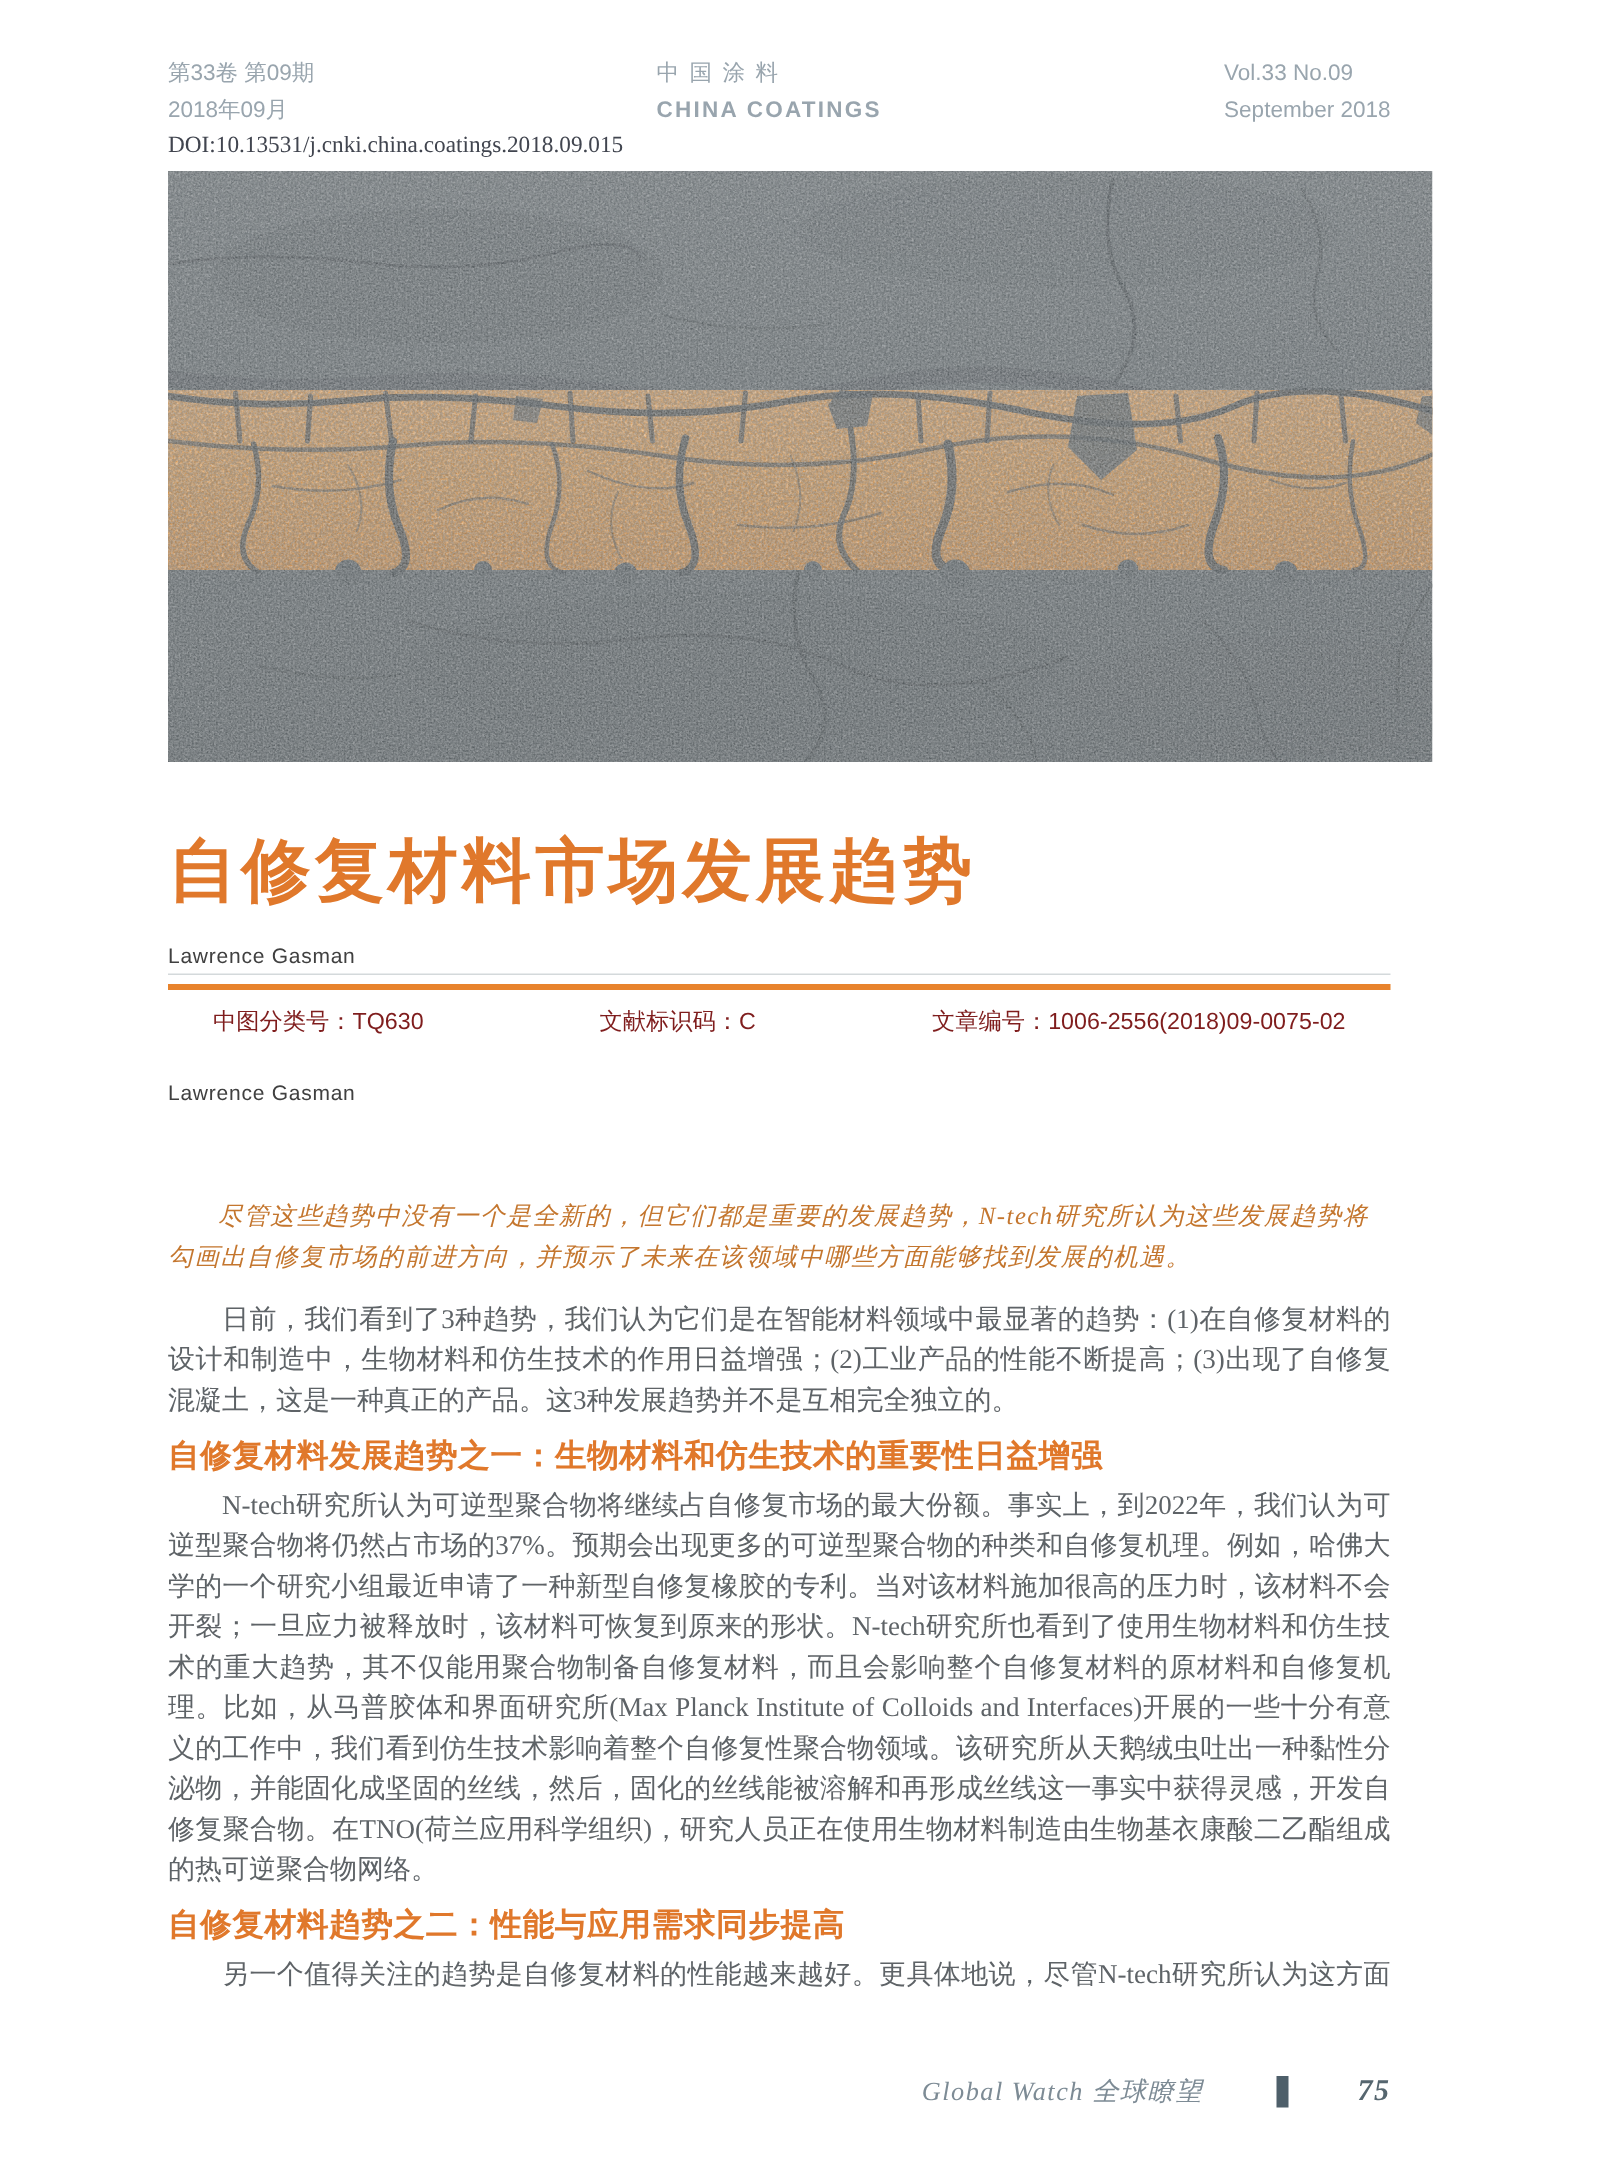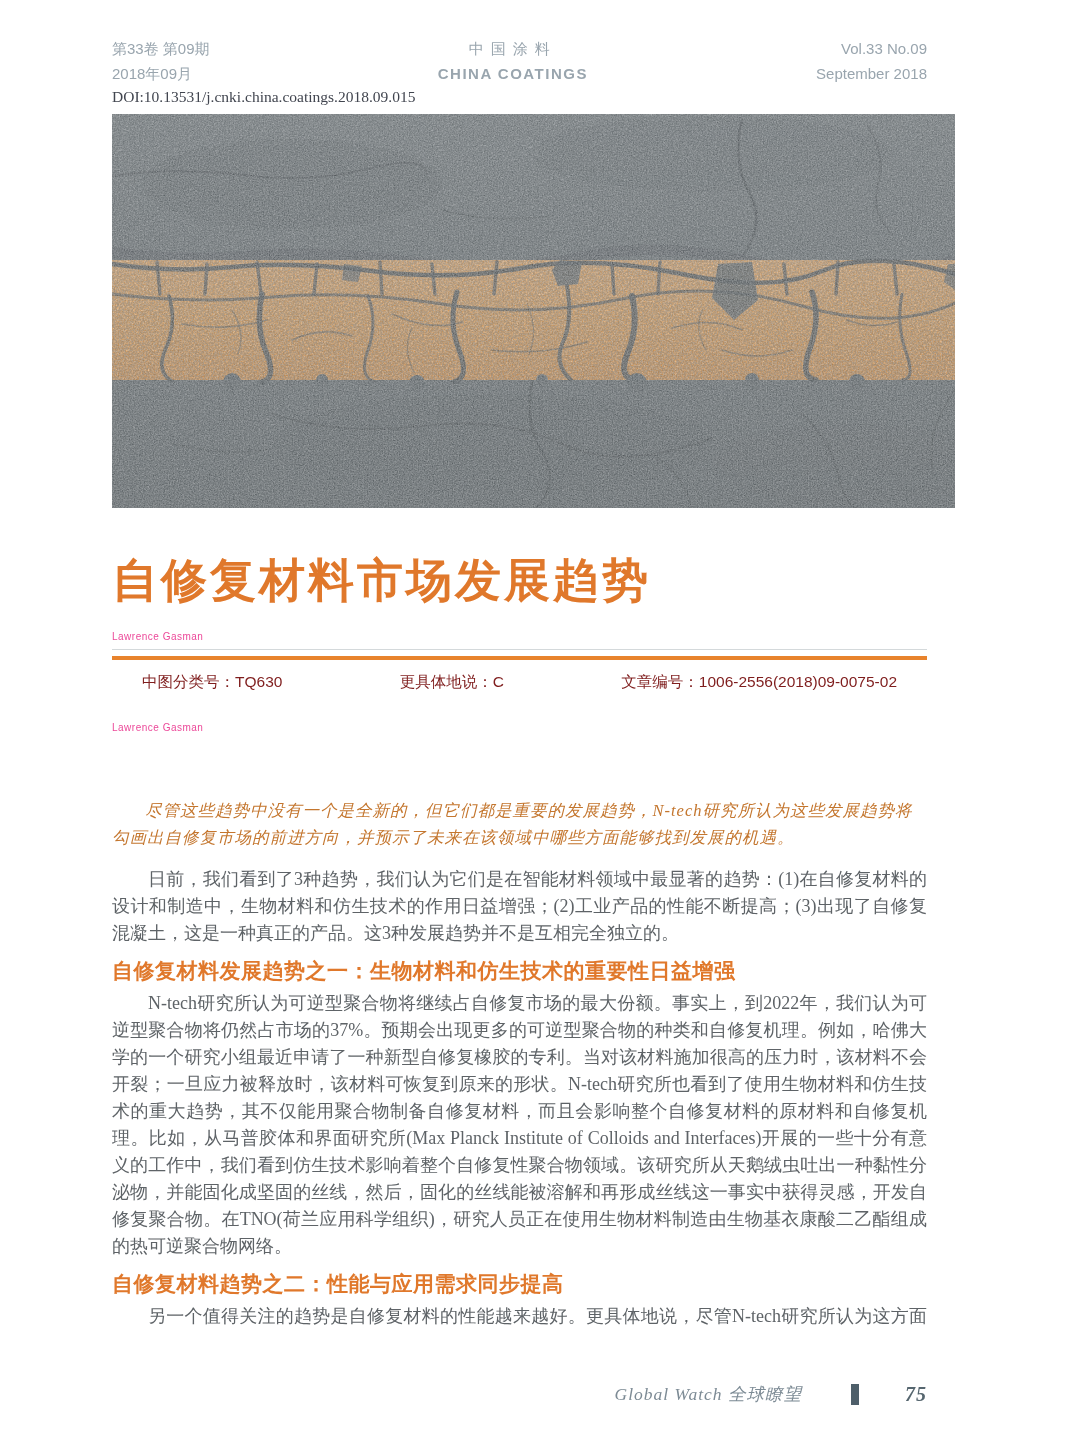--- a/index.html
+++ b/index.html
@@ -12,41 +12,41 @@
     font-family:"Liberation Sans","DejaVu Sans",sans-serif;
   }
   .content { padding:0 112px; }
 
   
   .hdr {
     margin-top:36px;
     display:flex; justify-content:space-between; align-items:flex-start;
     color:#99a5ae; font-size:15px; line-height:25px;
   }
-  .hdr-center { text-align:center; }
-  .hdr-right  { text-align:right; }
+  .hdr-center { }
+  .hdr-right  { text-align:left; }
   .hdr .zh { letter-spacing:7px; }
   .hdr .en { letter-spacing:1.5px;font-weight:bold; }
   .doi {
     font-family:"Liberation Serif","DejaVu Serif",serif;
     color:#41454f; font-size:15.5px; line-height:20px; margin-top:1px;
   }
 
   
   .hero { margin-top:7px; width:843px; height:394px; overflow:hidden; }
   .hero svg { display:block; width:843px; height:394px; }
 
   
   .title-zh {
     margin-top:44px;
     color:#e0782b; font-size:46px; font-weight:900;
     letter-spacing:3px; line-height:56px;
   }
   .author {
-    margin-top:20px; color:#ec4899; font-size:10px; line-height:18px;
+    margin-top:20px; color:#404040; font-size:14px; line-height:18px;
     letter-spacing:0.5px;
   }
   .thin-rule   { margin-top:3px; height:1px; background:#d4d9db; }
   .orange-rule { margin-top:6px; height:4px; background:#e8832c; }
   .meta-row {
     margin-top:13px; display:flex; justify-content:space-between;
     padding:0 30px 0 30px;
     color:#7f1d1d; font-size:15.5px; line-height:18px;
   }
   .title-en {
@@ -207,21 +207,21 @@
     </figure>
 
     <h1 class="title-zh">自修复材料市场发展趋势</h1>
 
     <div class="author">Lawrence Gasman</div>
     <div class="thin-rule"></div>
     <div class="orange-rule"></div>
 
     <div class="meta-row">
       <span>中图分类号：TQ630</span>
-      <span>更具体地说：C</span>
+      <span>文献标识码：C</span>
       <span>文章编号：1006-2556(2018)09-0075-02</span>
     </div>
 
     <div class="author author-en">Lawrence Gasman</div>
 
     <p class="abstract">尽管这些趋势中没有一个是全新的，但它们都是重要的发展趋势，N-tech研究所认为这些发展趋势将勾画出自修复市场的前进方向，并预示了未来在该领域中哪些方面能够找到发展的机遇。</p>
 
     <p class="body">日前，我们看到了3种趋势，我们认为它们是在智能材料领域中最显著的趋势：(1)在自修复材料的设计和制造中，生物材料和仿生技术的作用日益增强；(2)工业产品的性能不断提高；(3)出现了自修复混凝土，这是一种真正的产品。这3种发展趋势并不是互相完全独立的。</p>
 
     <h3 class="sec">自修复材料发展趋势之一：生物材料和仿生技术的重要性日益增强</h3>

